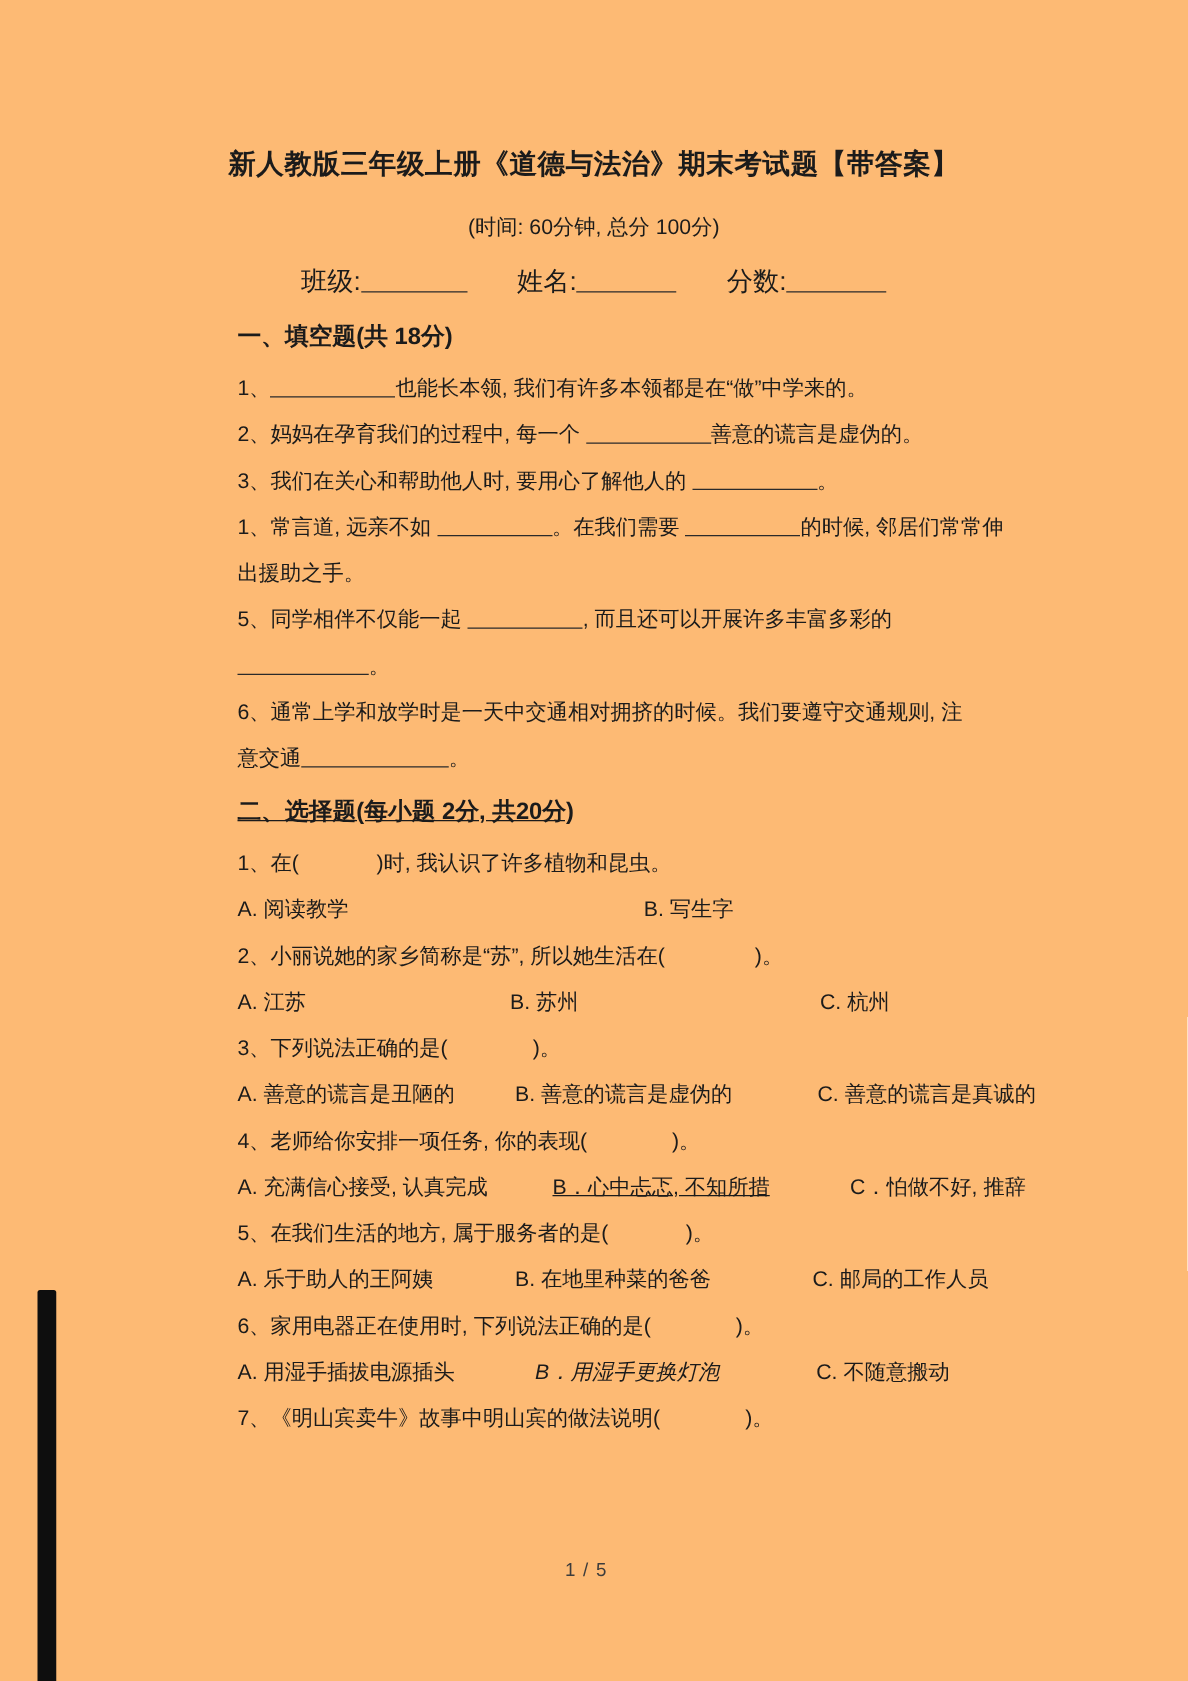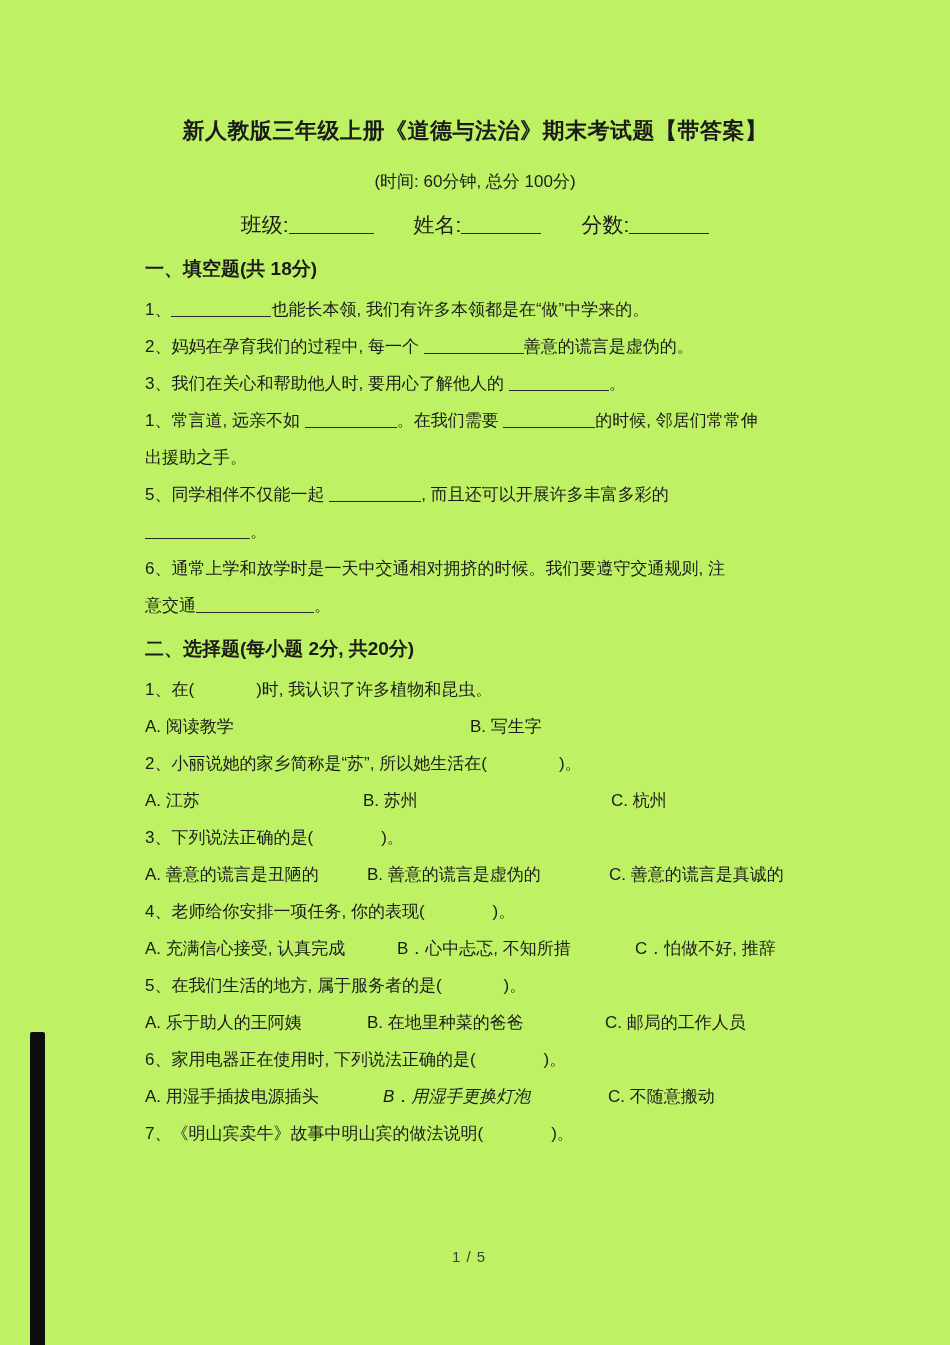--- a/index.html
+++ b/index.html
@@ -6,21 +6,21 @@
     margin: 0;
     padding: 0;
     background: #ffffff;
     font-family: "Liberation Sans", "DejaVu Sans", sans-serif;
     color: #1b1b1b;
   }
   .page {
     position: relative;
     width: 950px;
     height: 1345px;
-    background: #bef264;
+    background: #fdba74;
     overflow: hidden;
   }
   .header {
     padding-top: 116px;
     text-align: center;
   }
   .title {
     margin: 0;
     font-size: 22px;
     line-height: 30px;
@@ -39,30 +39,32 @@
     white-space: nowrap;
   }
   .content {
     padding: 12px 130px 0 145px;
   }
   .line {
     font-size: 17px;
     line-height: 27px;
     margin-bottom: 10px;
     white-space: nowrap;
+    margin-left: 45px;
   }
   .line.heading {
     font-size: 19px;
     font-weight: 700;
     line-height: 28px;
     margin-top: 5px;
     margin-bottom: 13px;
   }
   .line.gap-before {
     margin-top: 16px;
+    text-decoration: underline;
   }
   .blank {
     display: inline-block;
     height: 1em;
     border-bottom: 1.5px solid #2a2a2a;
     transform: translateY(2px);
   }
   .gap {
     display: inline-block;
   }
@@ -115,21 +117,21 @@
       <div class="line"><span>6、通常上学和放学时是一天中交通相对拥挤的时候。我们要遵守交通规则, 注</span></div>
       <div class="line"><span>意交通</span><span class="blank" style="width: 118px;"></span><span>。</span></div>
       <div class="line heading gap-before"><span>二、选择题(每小题 2分, 共20分)</span></div>
       <div class="line"><span>1、在(</span><span class="gap" style="width: 62px;"></span><span>)时, 我认识了许多植物和昆虫。</span></div>
       <div class="line"><span class="opt" style="width: 325px;">A. 阅读教学</span><span>B. 写生字</span></div>
       <div class="line"><span>2、小丽说她的家乡简称是“苏”, 所以她生活在(</span><span class="gap" style="width: 72px;"></span><span>)。</span></div>
       <div class="line"><span class="opt" style="width: 218px;">A. 江苏</span><span class="opt" style="width: 248px;">B. 苏州</span><span>C. 杭州</span></div>
       <div class="line"><span>3、下列说法正确的是(</span><span class="gap" style="width: 68px;"></span><span>)。</span></div>
       <div class="line"><span class="opt" style="width: 222px;">A. 善意的谎言是丑陋的</span><span class="opt" style="width: 242px;">B. 善意的谎言是虚伪的</span><span>C. 善意的谎言是真诚的</span></div>
       <div class="line"><span>4、老师给你安排一项任务, 你的表现(</span><span class="gap" style="width: 68px;"></span><span>)。</span></div>
-      <div class="line"><span class="opt" style="width: 252px;">A. 充满信心接受, 认真完成</span><span class="opt" style="width: 238px;">B．心中忐忑, 不知所措</span><span>C．怕做不好, 推辞</span></div>
+      <div class="line"><span class="opt" style="width: 252px;">A. 充满信心接受, 认真完成</span><span class="opt" style="width: 238px; text-decoration: underline;">B．心中忐忑, 不知所措</span><span>C．怕做不好, 推辞</span></div>
       <div class="line"><span>5、在我们生活的地方, 属于服务者的是(</span><span class="gap" style="width: 62px;"></span><span>)。</span></div>
       <div class="line"><span class="opt" style="width: 222px;">A. 乐于助人的王阿姨</span><span class="opt" style="width: 238px;">B. 在地里种菜的爸爸</span><span>C. 邮局的工作人员</span></div>
       <div class="line"><span>6、家用电器正在使用时, 下列说法正确的是(</span><span class="gap" style="width: 68px;"></span><span>)。</span></div>
       <div class="line"><span class="opt" style="width: 238px;">A. 用湿手插拔电源插头</span><span class="opt" style="width: 225px; font-style: italic;">B．用湿手更换灯泡</span><span>C. 不随意搬动</span></div>
       <div class="line"><span>7、《明山宾卖牛》故事中明山宾的做法说明(</span><span class="gap" style="width: 68px;"></span><span>)。</span></div>
     </div>
 
   <div class="footer">1 / 5</div>
 
 </div>

